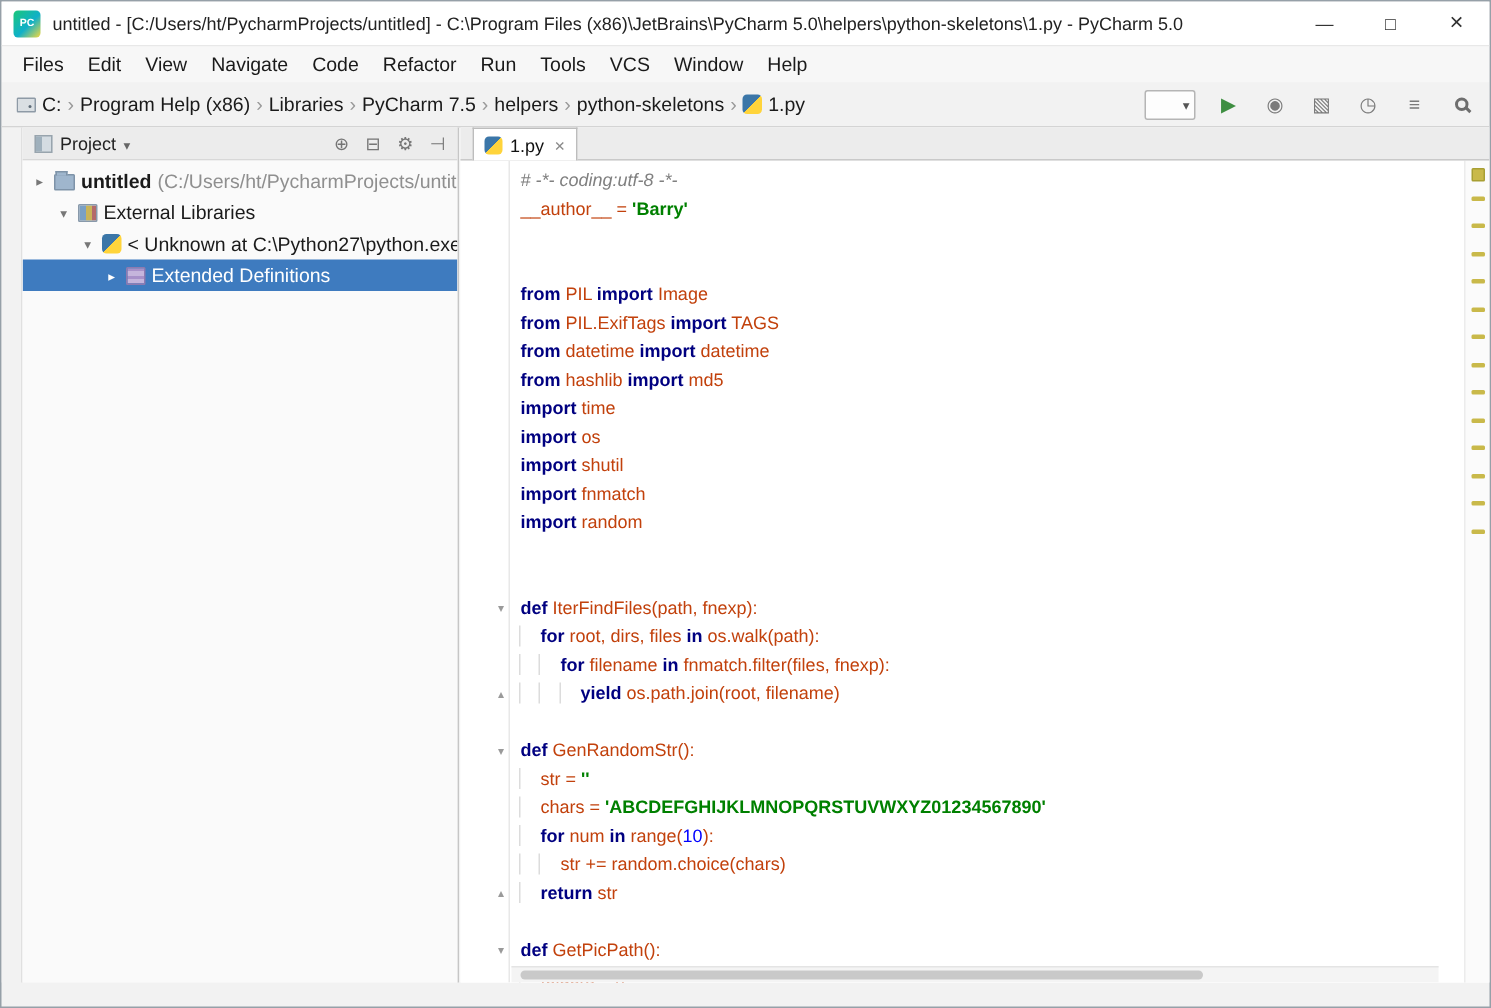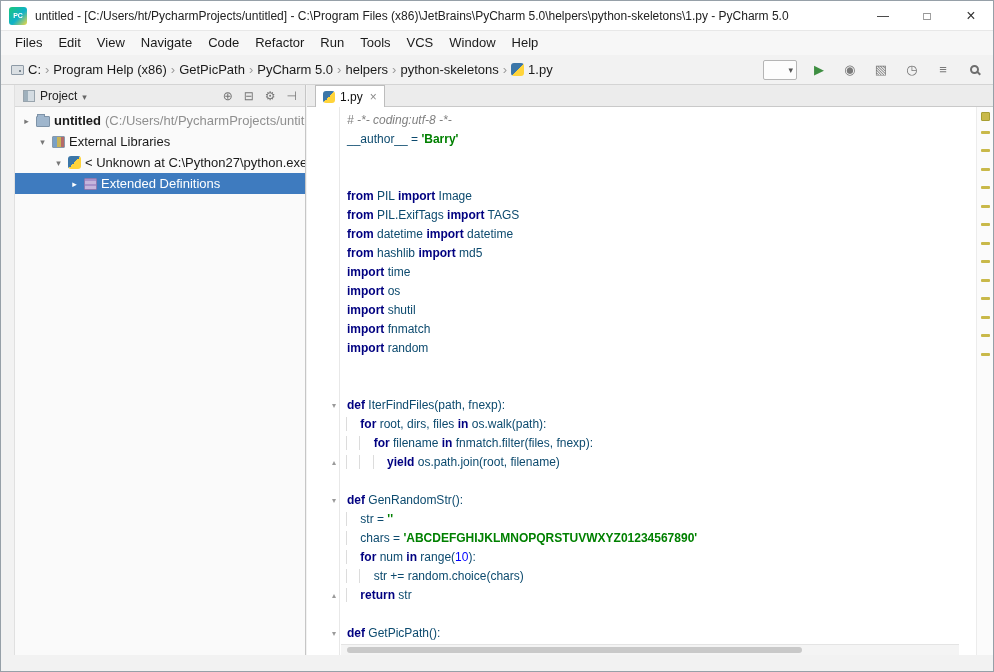--- a/index.html
+++ b/index.html
@@ -91,21 +91,21 @@
   .tab-close { color:#8a8a8a; font-size:12px; margin-left:2px; }
 
   .editor-area { position:absolute; top:22px; left:0; right:17px; bottom:0; background:#fff; overflow:hidden; }
   .editor-gutter { position:absolute; left:0; top:0; bottom:0; width:33px; border-right:1px solid #E8E8E8; }
   .fold { position:absolute; left:21px; width:12px; text-align:center; font-size:8px; color:#9a9a9a; line-height:19px; }
   .editor-code { position:absolute; left:0; top:4px; right:0;
                  font-family:"Liberation Mono", monospace; font-size:12px; line-height:19px;
                  white-space:pre; padding-left:40px; }
   .code-line { height:19px; }
   .ind { border-left:1px solid #DCDCDC; margin-left:-1px; }
-  .tk-p { color:#0c4a6e; }
+  .tk-p { color:#c2410c; }
   .tk-k { color:var(--keyword-blue); font-weight:bold; }
   .tk-s { color:var(--string-green); font-weight:bold; }
   .tk-c { color:var(--comment-gray); font-style:italic; }
   .tk-n { color:var(--number-blue); }
 
   .hscrollbar { position:absolute; left:34px; right:17px; bottom:0; height:11px; background:#F4F4F4; border-top:1px solid #E4E4E4;}
   .hthumb { position:absolute; left:6px; width:455px; top:2px; bottom:2px; background:#C9C9C9; border-radius:4px; }
 
   .error-stripe { position:absolute; top:22px; right:0; width:17px; bottom:0;
                   background:#FBFBFB; border-left:1px solid #ECECEC; }
@@ -160,25 +160,25 @@
         <span class="crumb" data-name="breadcrumb-item">
           <span class="drive-icon" data-name="drive-icon"></span>
           <span data-name="breadcrumb-label">C:</span>
         </span>
         <span class="crumb-sep" data-name="chevron-right-icon">›</span>
         <span class="crumb" data-name="breadcrumb-item">
           <span data-name="breadcrumb-label">Program Help (x86)</span>
         </span>
         <span class="crumb-sep" data-name="chevron-right-icon">›</span>
         <span class="crumb" data-name="breadcrumb-item">
-          <span data-name="breadcrumb-label">GetPicPath</span>
-        </span>
-        <span class="crumb-sep" data-name="chevron-right-icon">›</span>
-        <span class="crumb" data-name="breadcrumb-item">
-          <span data-name="breadcrumb-label">PyCharm 5.0</span>
+          <span data-name="breadcrumb-label">Libraries</span>
+        </span>
+        <span class="crumb-sep" data-name="chevron-right-icon">›</span>
+        <span class="crumb" data-name="breadcrumb-item">
+          <span data-name="breadcrumb-label">PyCharm 7.5</span>
         </span>
         <span class="crumb-sep" data-name="chevron-right-icon">›</span>
         <span class="crumb" data-name="breadcrumb-item">
           <span data-name="breadcrumb-label">helpers</span>
         </span>
         <span class="crumb-sep" data-name="chevron-right-icon">›</span>
         <span class="crumb" data-name="breadcrumb-item">
           <span data-name="breadcrumb-label">python-skeletons</span>
         </span>
         <span class="crumb-sep" data-name="chevron-right-icon">›</span>

